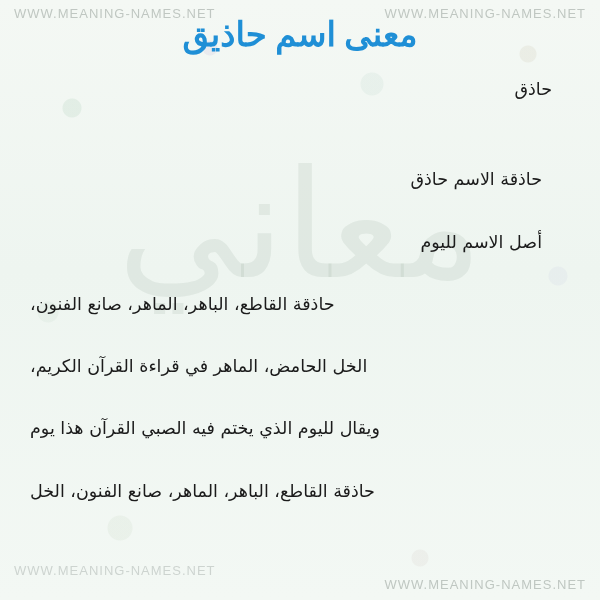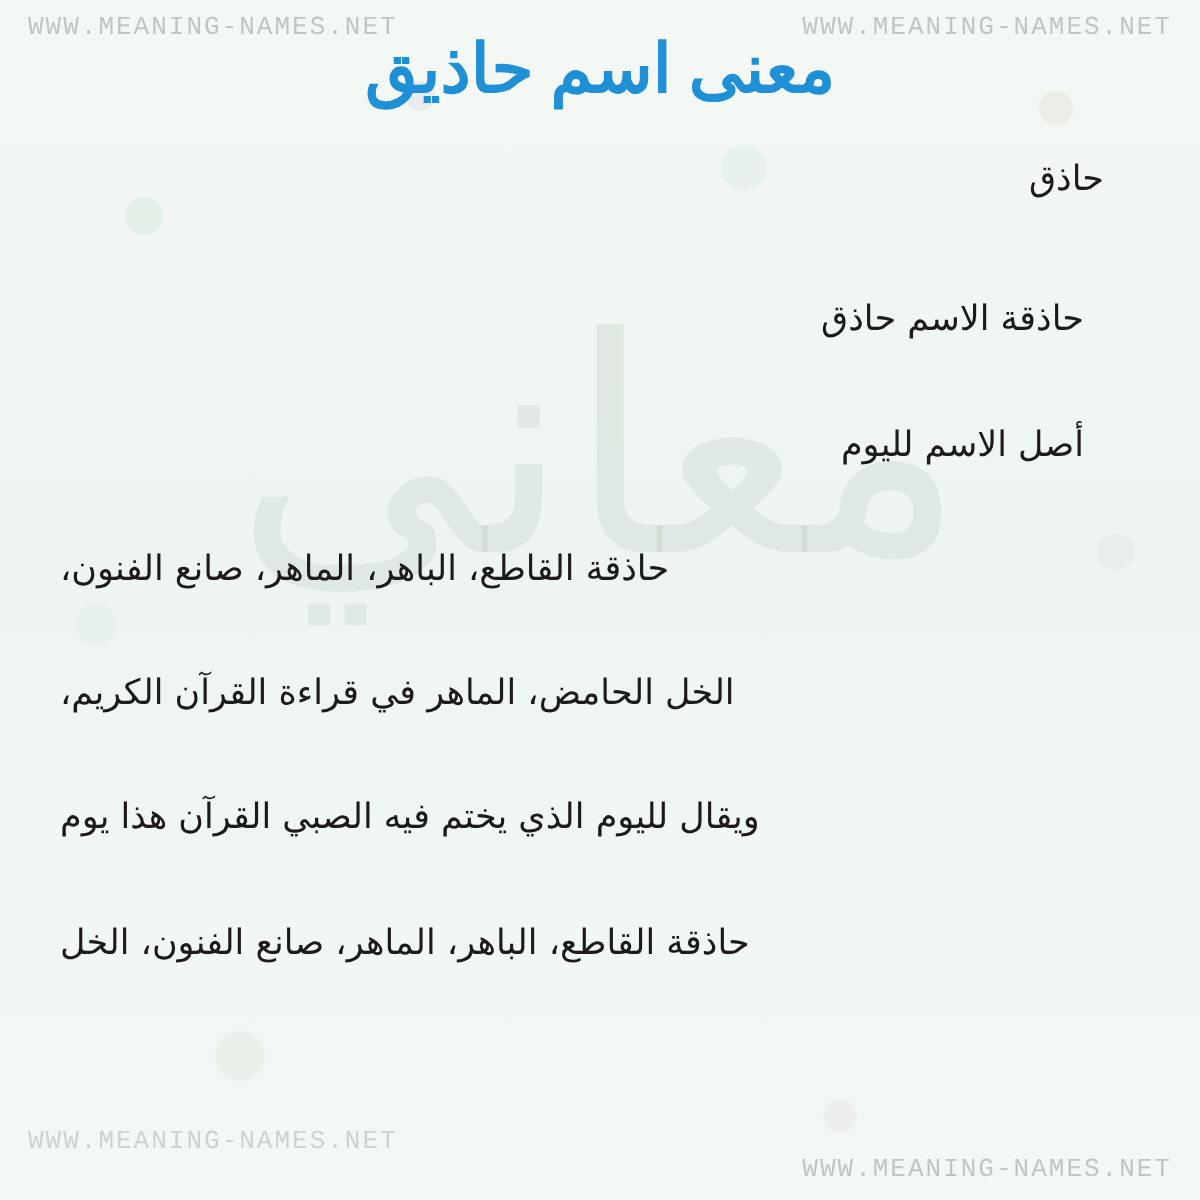--- a/index.html
+++ b/index.html
@@ -44,21 +44,21 @@
     color: rgba(120,150,130,0.13);
     font-family: "DejaVu Sans", sans-serif;
     pointer-events: none;
     user-select: none;
     white-space: nowrap;
   }
 
   
   .wm-url {
     position: absolute;
-    font-family: Liberation Mono, monospace;
+    font-family: Liberation Sans, sans-serif;
     font-size: 13px;
     letter-spacing: 1px;
     color: rgba(120,130,125,0.42);
     direction: ltr;
     white-space: nowrap;
     pointer-events: none;
     user-select: none;
   }
   .wm-top-left  { top: 6px;  left: 14px; }
   .wm-top-right { top: 6px;  right: 14px; }
@@ -86,21 +86,21 @@
   }
   .line {
     font-size: 17.5px;
     color: #1b1b1b;
     line-height: 1.5;
     margin: 0 0 36px 0;
     text-align: right;
     white-space: nowrap;
   }
   .line.first {
-    margin-bottom: 44px;
+    margin-bottom: 64px;
     padding-right: 18px;
   }
   .line.indent {
     padding-right: 28px;
   }
   .line.center-ish {
     text-align: left;
   }
   .line.last {
     margin-bottom: 0;

